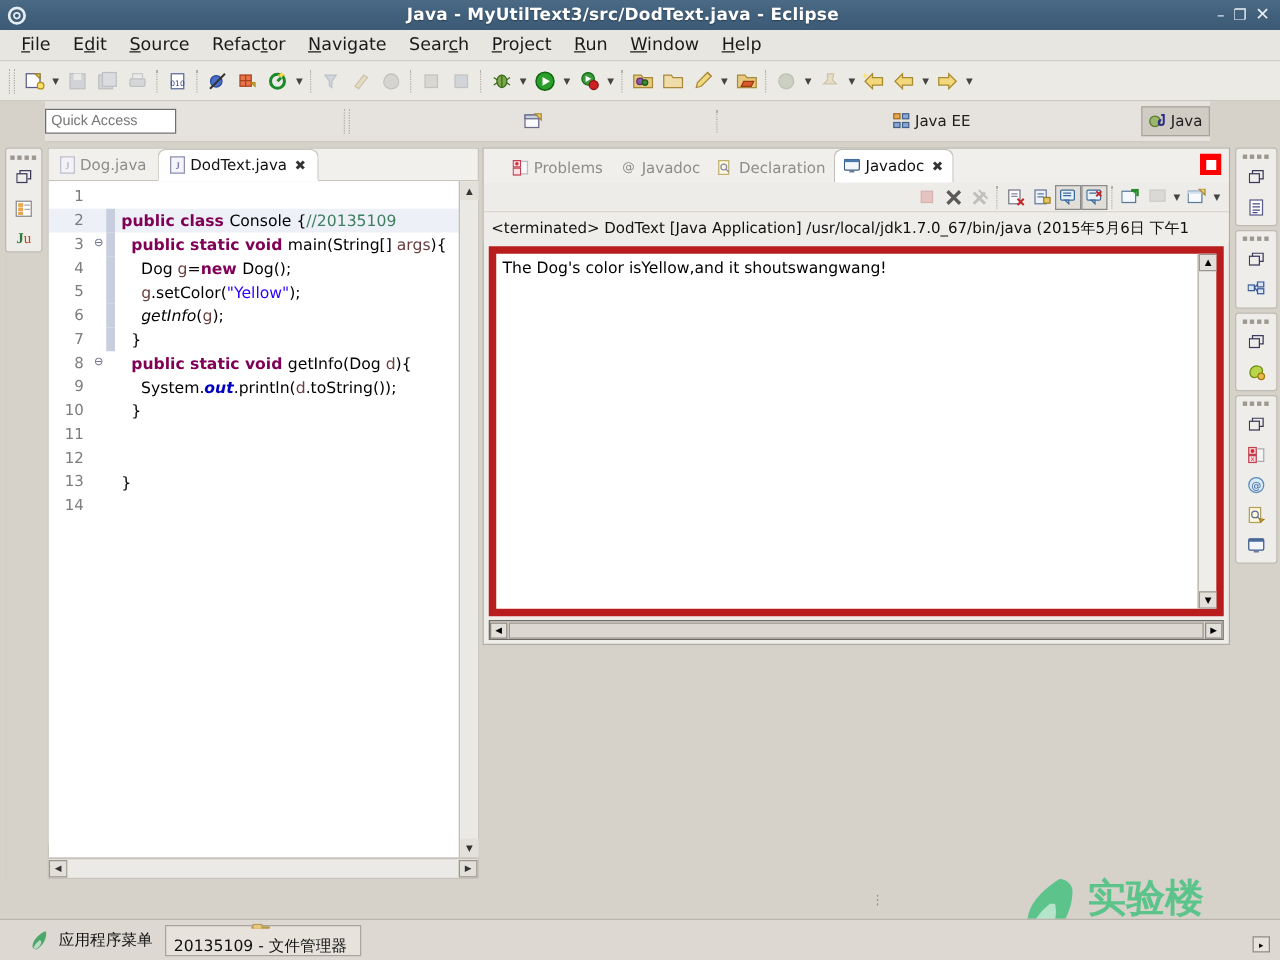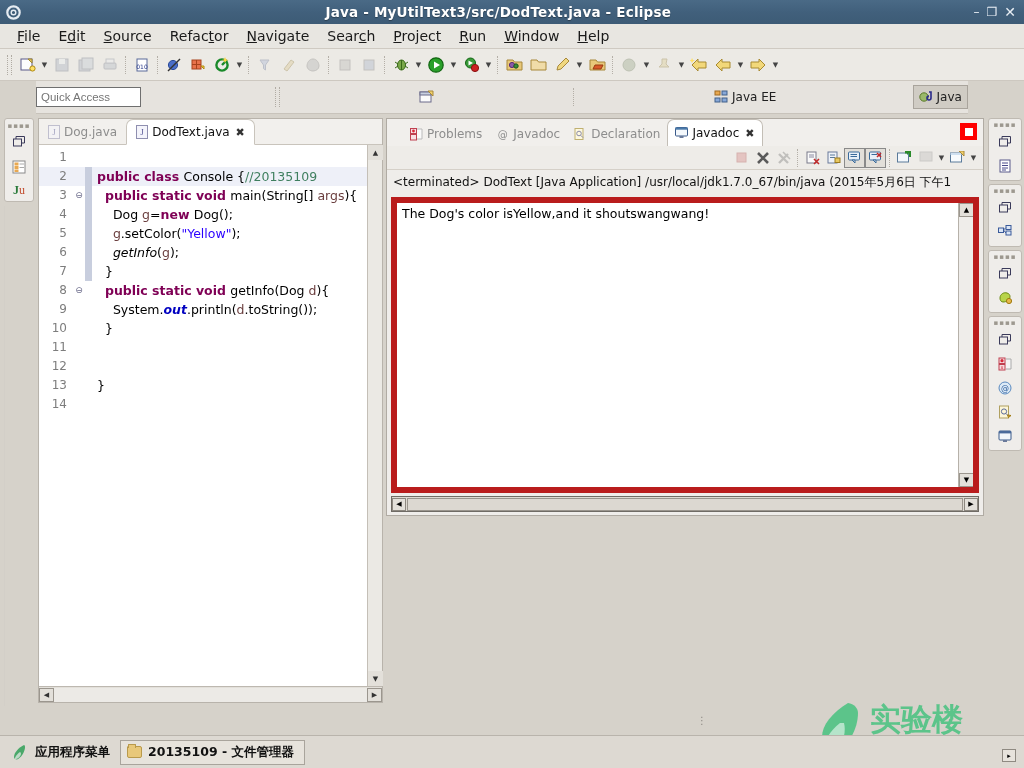--- a/index.html
+++ b/index.html
@@ -264,28 +264,28 @@
 
   .splitter-dots {
     position: absolute; left: 697px; top: 715px; font-size: 10px; color: #8e8a84;
     letter-spacing: 2px;
   }
 
   
   .taskbar {
     position: absolute; left: 0; bottom: 0; width: 1024px; height: 33px;
     background: #ddd9d2; border-top: 1px solid #b9b4ac;
-    display: flex; align-items: center; padding-left: 12px; font-weight: bold;
+    display: flex; align-items: center; padding-left: 24px;
   }
   .tb-menu { display: flex; align-items: center; gap: 7px; font-size: 12.5px; color: #111; cursor: default; }
   .tb-leaf { width: 16px; height: 16px; position: relative; }
   .task-btn {
     margin-left: 10px; height: 25px; display: flex; align-items: center; gap: 6px;
     padding: 0 10px 0 6px; background: #e7e3dc; border: 1px solid #a9a49c;
-    font-size: 12.5px; color: #111; cursor: default;
+    font-size: 12.5px; color: #111; cursor: default; flex-direction: column;
   }
   .folder-ic {
     width: 15px; height: 12px; background: #e8c87a; border: 1px solid #b99a4c;
     border-radius: 1px 2px 2px 2px; position: relative;
   }
   .folder-ic:after {
     content: ''; position: absolute; left: 0; top: -3px; width: 6px; height: 3px;
     background: #e8c87a; border: 1px solid #b99a4c; border-bottom: none; border-radius: 1px 1px 0 0;
   }
   .bottom-right-arrow {

